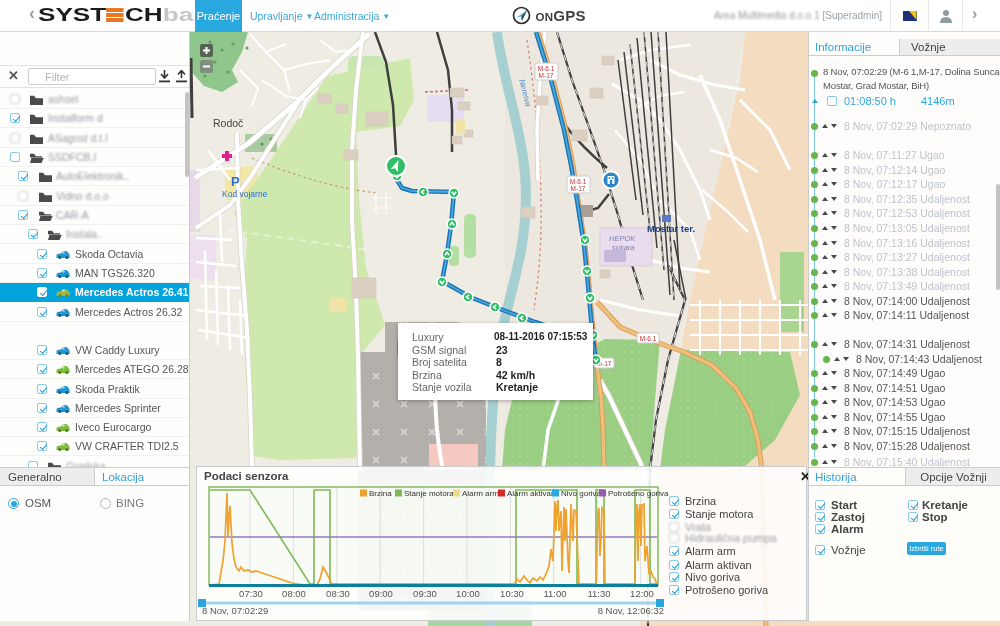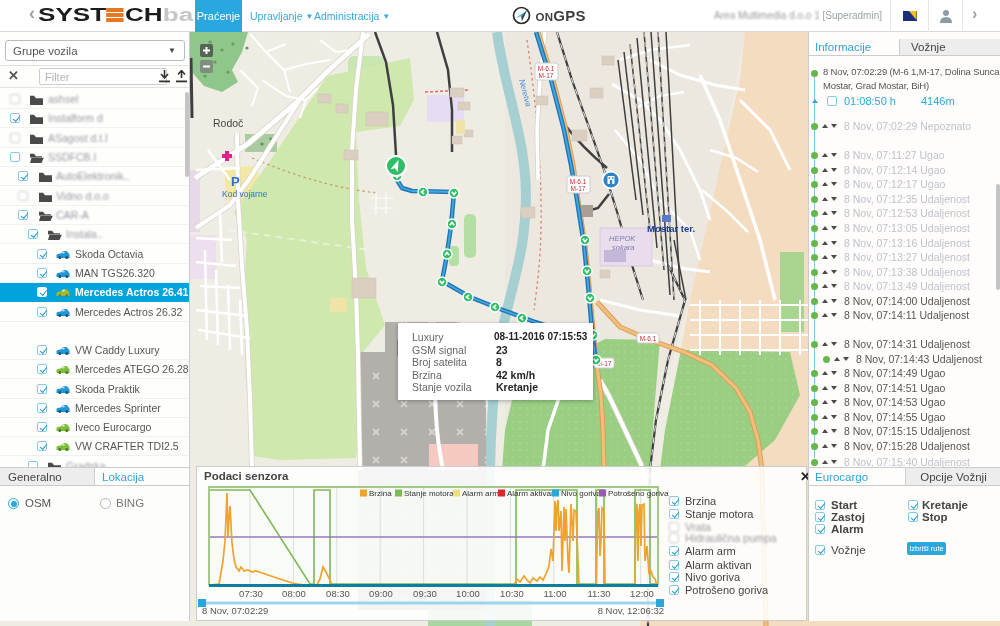--- a/index.html
+++ b/index.html
@@ -391,25 +391,24 @@
         <path d="M1 14 Q1 8 7 8 Q13 8 13 14 Z" fill="#8d9ba4"></path>
       </svg>
 
     <div class="abs" style="left:962px;top:0;width:1px;height:32px;background:#e8e8e8;"></div>
 
     <div class="abs" style="left:972px;top:5px;color:#9aa0a6;font-size:16px;font-weight:bold;">›</div>
   </div>
 
   <div class="abs" id="leftbar" style="left:0;top:32px;width:190px;height:435px;background:rgba(255,255,255,0.93);border-right:1px solid #c9cdce;z-index:20;overflow:hidden;">
 
-    <div class="abs" style="left:5px;top:8px;width:180px;height:21px;background:#fff;border:1px solid #b7bcbe;border-radius:3px;font-size:11.5px;color:#555;line-height:20px;padding-left:7px;">Grupe vozila<span class="abs" style="right:8px;top:0px;color:#444;font-size:8px;">▼</span></div>
 
     <div class="abs" style="left:0;top:33px;width:190px;height:23px;border-top:1px solid #e2e2e2;border-bottom:1px solid #e2e2e2;">
       <span class="abs" style="left:8px;top:2px;color:#555;font-weight:bold;font-size:13px;">✕</span>
-      <span class="abs" style="left:39px;top:2px;width:128px;height:17px;border:1px solid #ccc;border-radius:2px;background:#fff;font-size:11px;color:#b5b5b5;line-height:16px;padding-left:5px;">Filter</span>
+      <span class="abs" style="left:28px;top:2px;width:128px;height:17px;border:1px solid #ccc;border-radius:2px;background:#fff;font-size:11px;color:#b5b5b5;line-height:16px;padding-left:16px;">Filter</span>
       <svg class="abs" style="left:159px;top:4px;" width="11" height="13">
           <path d="M5.5 0 V7 M2 4 L5.5 8 L9 4" stroke="#333" stroke-width="1.6" fill="none"></path>
           <rect x="0" y="10.5" width="11" height="1.8" fill="#333"></rect>
         </svg>
       <svg class="abs" style="left:176px;top:4px;" width="11" height="13">
           <path d="M5.5 8 V1 M2 4.5 L5.5 0.5 L9 4.5" stroke="#333" stroke-width="1.6" fill="none"></path>
           <rect x="0" y="10.5" width="11" height="1.8" fill="#333"></rect>
         </svg>
     </div>
 
@@ -784,21 +783,21 @@
         <b class="au"></b>
         <b class="ad"></b>
         <span class="itx">8 Nov, 07:15:40 Udaljenost</span>
       </div>
 
     <div class="abs" style="left:187px;top:152px;width:4px;height:106px;background:#c4c4c4;border-radius:2px;"></div>
   </div>
 
   <div class="abs" id="brpanel" style="left:808px;top:467px;width:192px;height:154px;background:rgba(255,255,255,0.92);border-top:1px solid #c9cdce;border-left:1px solid #c9cdce;z-index:20;">
 
-    <div class="abs" style="left:0;top:0;width:96px;height:18px;border-bottom:1px solid #ccc;font-size:11.5px;color:#2FA3DC;line-height:18px;padding-left:6px;">Eurocargo</div>
+    <div class="abs" style="left:0;top:0;width:96px;height:18px;border-bottom:1px solid #ccc;font-size:11.5px;color:#2FA3DC;line-height:18px;padding-left:6px;">Historija</div>
 
     <div class="abs" style="left:96px;top:0;width:96px;height:18px;background:rgba(234,234,234,0.85);border-bottom:1px solid #ccc;border-left:1px solid #ccc;font-size:11.5px;color:#444;line-height:18px;text-align:center;">Opcije Vožnji</div>
 
     <span class="cb chk" style="position:absolute;left:6px;top:32px;"></span>
       <div class="abs" style="left:22px;top:31px;font-size:11.5px;color:#444;font-weight:bold;">Start</div>
 
     <span class="cb chk" style="position:absolute;left:6px;top:44px;"></span>
       <div class="abs" style="left:22px;top:43px;font-size:11.5px;color:#444;font-weight:bold;">Zastoj</div>
 
     <span class="cb chk" style="position:absolute;left:6px;top:56px;"></span>

